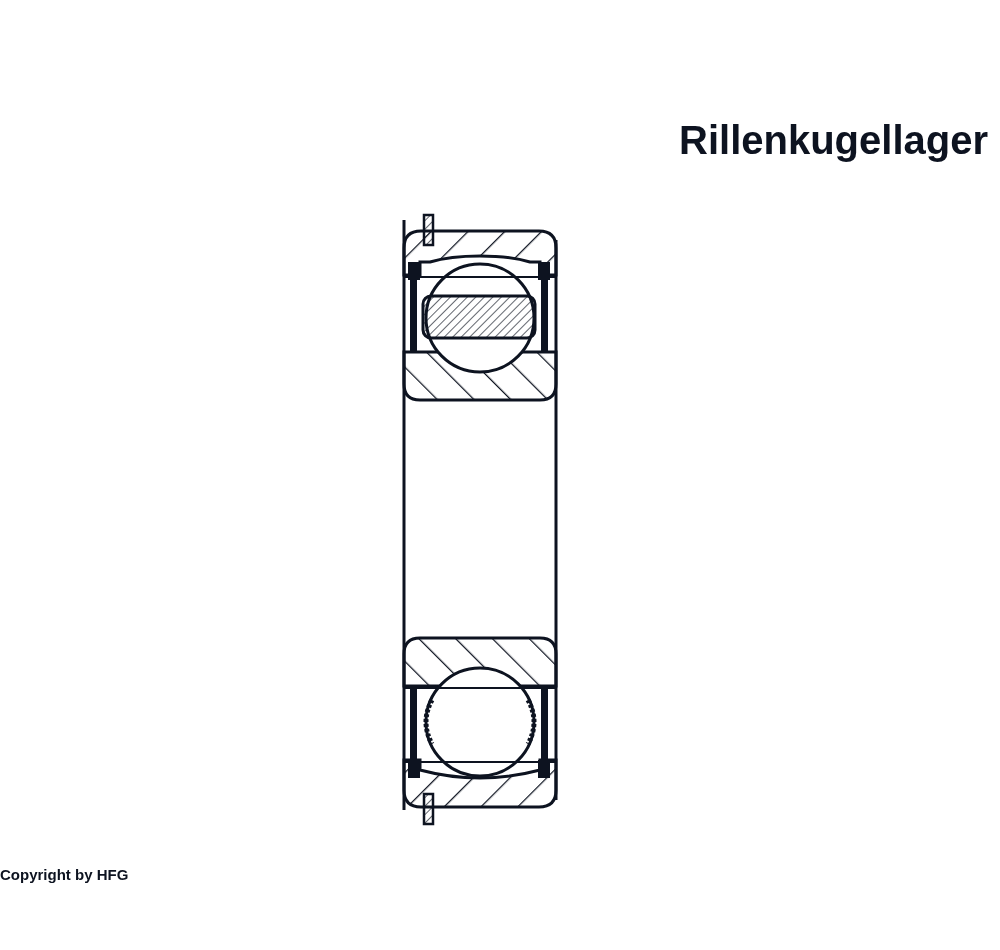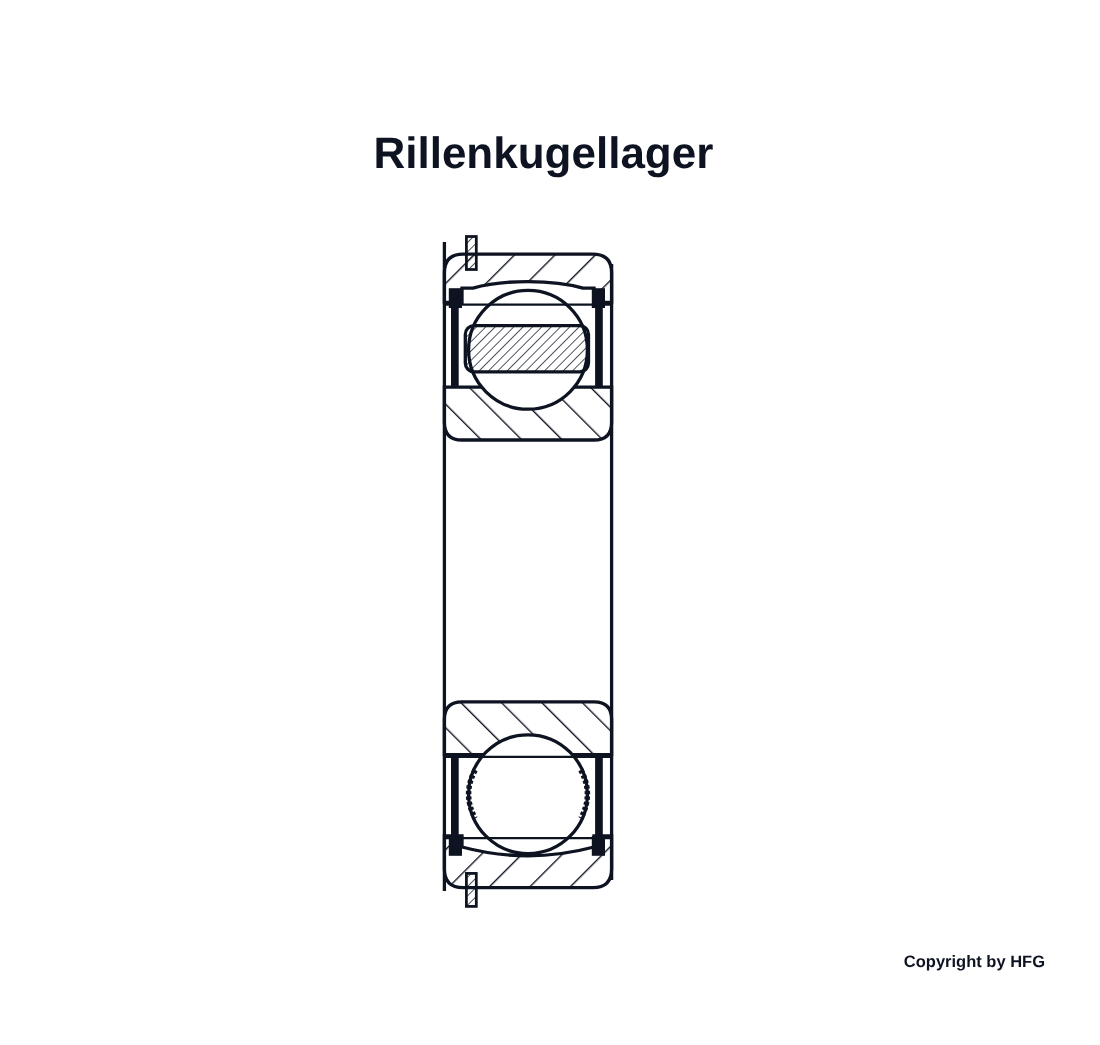--- a/index.html
+++ b/index.html
@@ -1,23 +1,23 @@
 <!DOCTYPE html>
 <html><head>
   <meta charset="utf-8">
   <style>
     html, body { margin: 0; padding: 0; background: #ffffff; }
     body { width: 1000px; height: 950px; position: relative; overflow: hidden; }
     .title {
-      position: absolute; left: 0; top: 118px; width: 988px; text-align: center;
+      position: absolute; left: 0; top: 118px; width: 988px; text-align: right;
       font-family: "Liberation Sans", sans-serif; font-weight: bold; font-size: 40px;
       color: #0d1320; letter-spacing: 0px;
     }
     .copyright {
-      position: absolute; left: 0; top: 866px; width: 950px; text-align: right;
+      position: absolute; left: 0; top: 866px; width: 950px; text-align: left;
       font-family: "Liberation Sans", sans-serif; font-weight: bold; font-size: 15px;
       color: #0d1320;
     }
     .drawing { position: absolute; left: 0; top: 0; }
   </style>
 </head>
 <body>
 
 <div class="title">Rillenkugellager</div>
 

